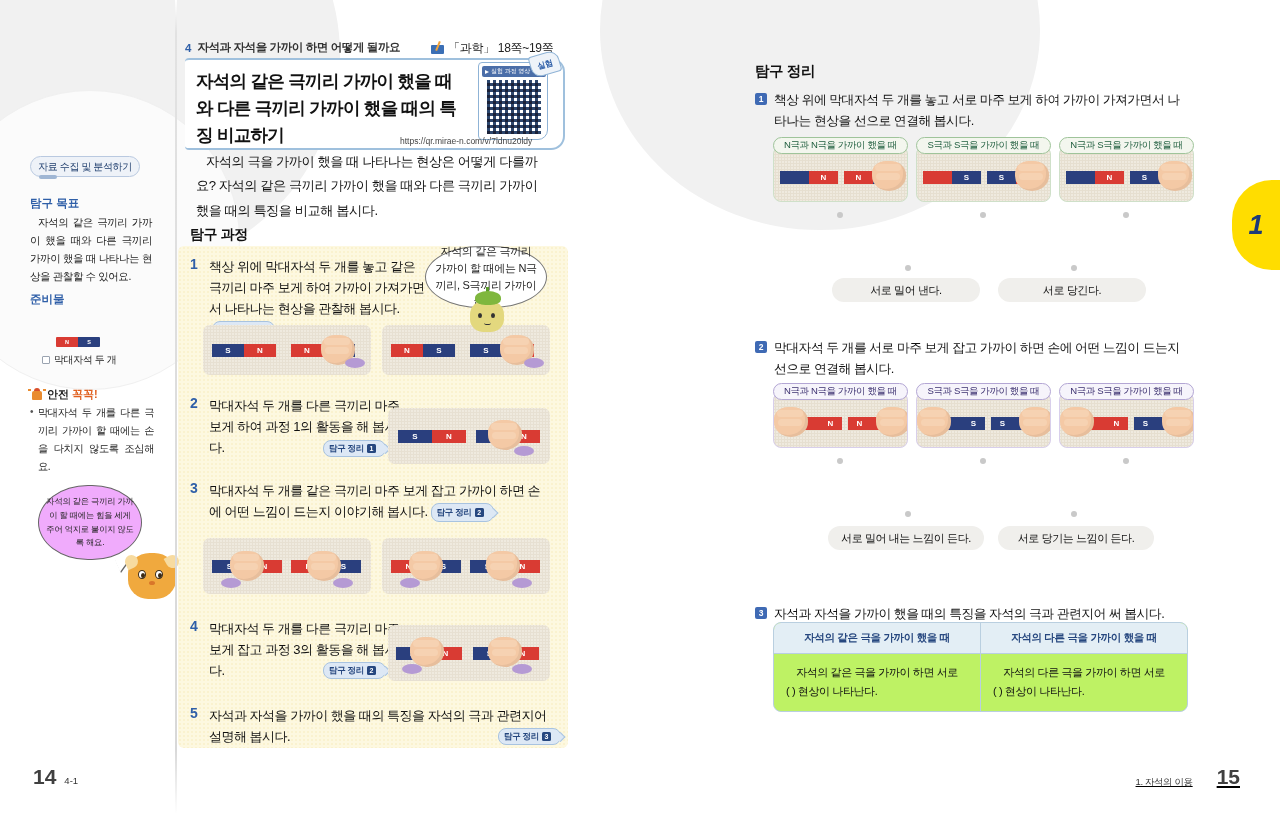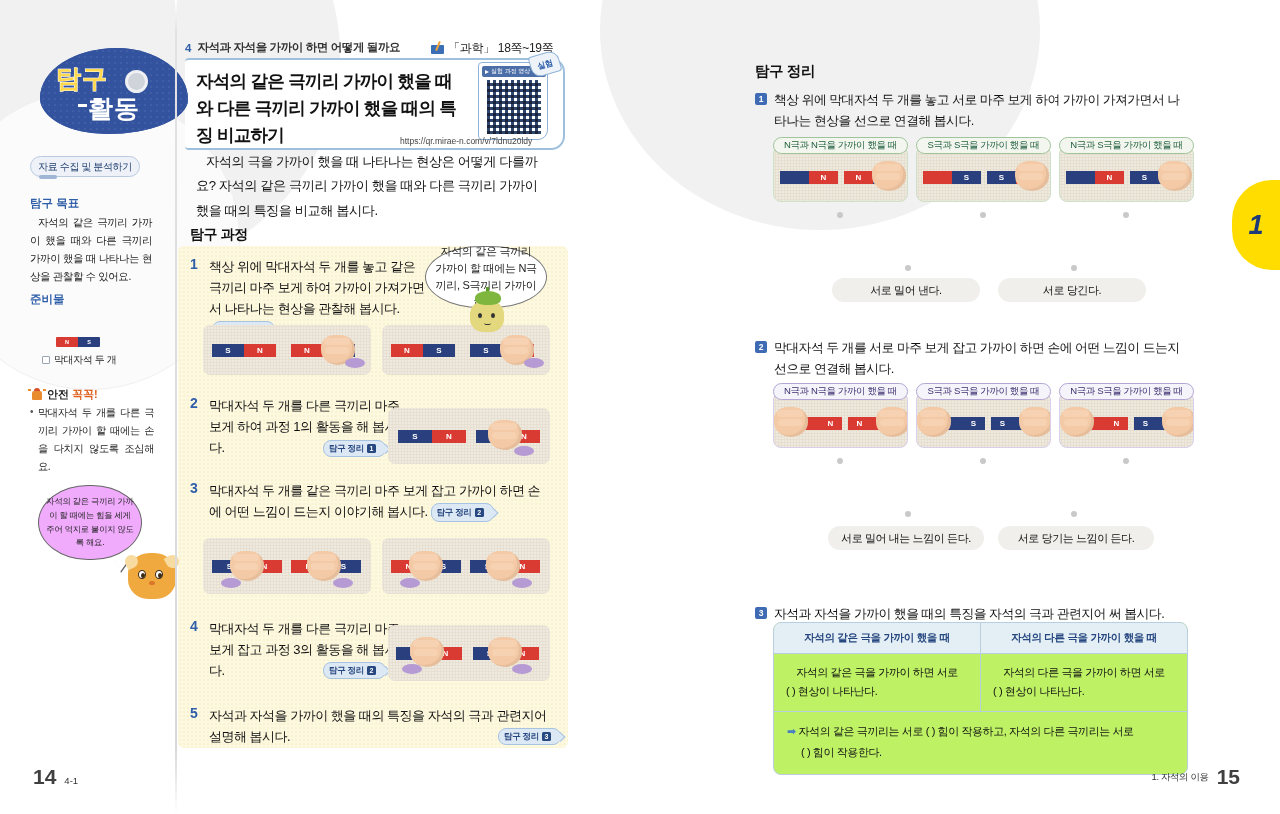--- a/index.html
+++ b/index.html
@@ -247,21 +247,21 @@
   .cat-eye { position:absolute; top:17px; width:8px; height:9px; background:#fff; border-radius:50%;
      border:1.3px solid #3b2a14;}
   .cat-eye.l{left:10px;} .cat-eye.r{left:27px;}
   .cat-pup { position:absolute; left:2px; top:2px; width:4px;height:5px;background:#3b2a14;border-radius:50%;}
   .cat-nose { position:absolute; left:21px; top:28px; width:6px; height:4px; background:#d9762a; border-radius:50%;}
 
   
   .foot-l { position:absolute; left:33px; top:765px; display:flex; align-items:baseline; gap:8px; z-index:5;}
   .foot-num { font-size:21px; font-weight:bold; color:#404040;}
   .foot-sub { font-size:9.5px; color:#333;}
-  .foot-r { position:absolute; right:40px; top:765px; display:flex; align-items:center; gap:8px; z-index:5;}
+  .foot-r { position:absolute; right:40px; top:765px; display:flex; align-items:flex-end; gap:24px; z-index:5;text-decoration:underline;}
   .foot-r .lbl { font-size:9.5px; color:#333; letter-spacing:-0.4px;}
 
   
   .right-page { position:absolute; left:640px; top:0; width:640px; height:814px; z-index:3;}
   .jr-title { position:absolute; left:115px; top:62px; font-size:14.5px; font-weight:bold;
      color:#111; letter-spacing:-0.4px; z-index:4;}
   .q-row { position:absolute; display:flex; gap:7px; z-index:4;}
   .q-num {
     width:12px; height:12px; background:#3f6ab4; color:#fff; border-radius:2px;
     font-size:8.5px; font-weight:bold; display:flex; align-items:center; justify-content:center;
@@ -332,30 +332,20 @@
     <div class="book-ref">
       <span class="book-ref-icon">
         <span class="bk"></span>
           <span class="pen"></span>
       </span>
       <span class="book-ref-txt">「과학」 18쪽~19쪽</span>
     </div>
 
     <div class="callout-box"></div>
 
-    <div class="tamgu-badge">
-      <div class="blob"></div>
-      <div class="blob-t1">탐구</div>
-      <div class="blob-dash"></div>
-      <div class="blob-t2">활동</div>
-      <div class="mag-icon">
-        <span class="mag-circle"></span>
-          <span class="mag-handle"></span>
-      </div>
-    </div>
 
     <div class="main-title">자석의 같은 극끼리 가까이 했을 때와 다른 극끼리 가까이 했을 때의 특징 비교하기</div>
 
     <div class="qr-wrap">
       <div class="qr-box">
         <div class="qr-hdr">
           <span class="qr-play"></span>
           <span>실험 과정 영상</span>
         </div>
         <div class="qr-code"></div>
@@ -686,25 +676,20 @@
       <div class="tbl-rw">
         <div>
           <div class="ctr">자석의 같은 극을 가까이 하면 서로</div>
           <div>(                        ) 현상이 나타난다.</div>
         </div>
         <div>
           <div class="ctr">자석의 다른 극을 가까이 하면 서로</div>
           <div>(                        ) 현상이 나타난다.</div>
         </div>
       </div>
-      <div class="sum">
-        <span class="arrow-r">➡</span>
-        <span>자석의 같은 극끼리는 서로 (                              ) 힘이 작용하고, 자석의 다른 극끼리는 서로</span>
-        <div style="padding-left:14px;">(                        ) 힘이 작용한다.</div>
-      </div>
     </div>
 
     <div class="foot-r">
       <span class="lbl">1. 자석의 이용</span>
       <span class="foot-num">15</span>
     </div>
   </div>
 
   <div class="side-tab">
     <span>1</span>

